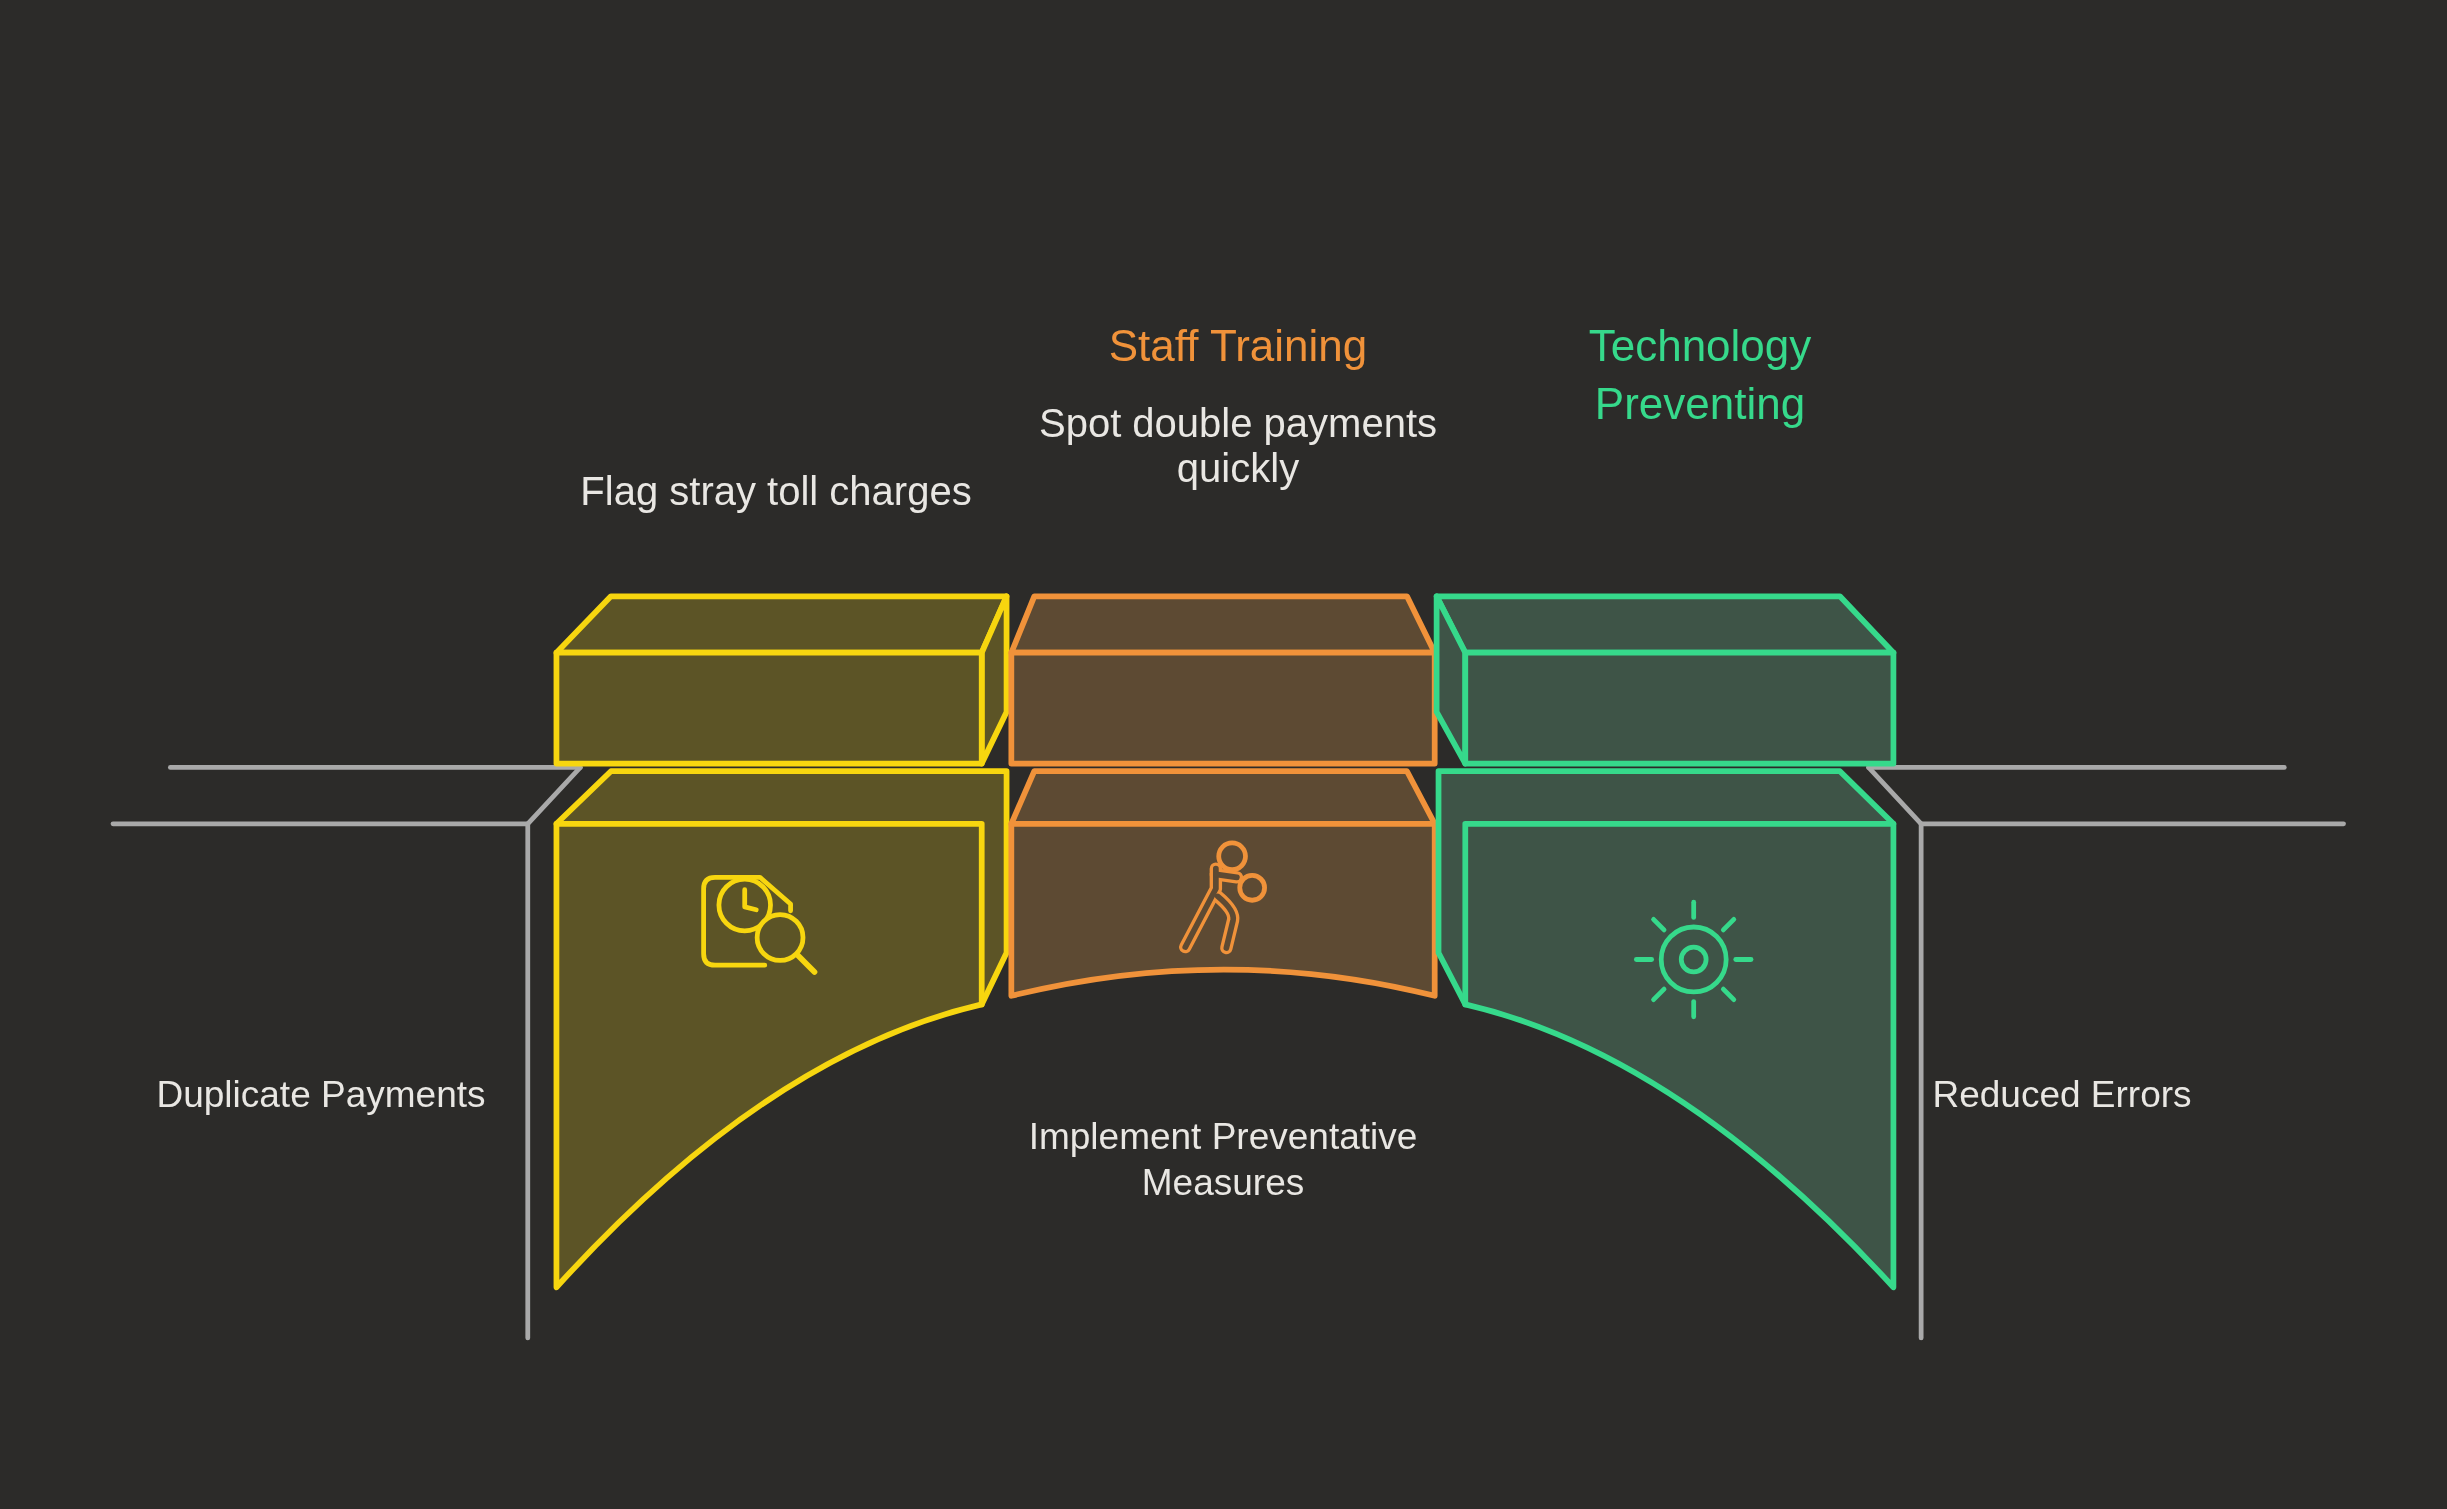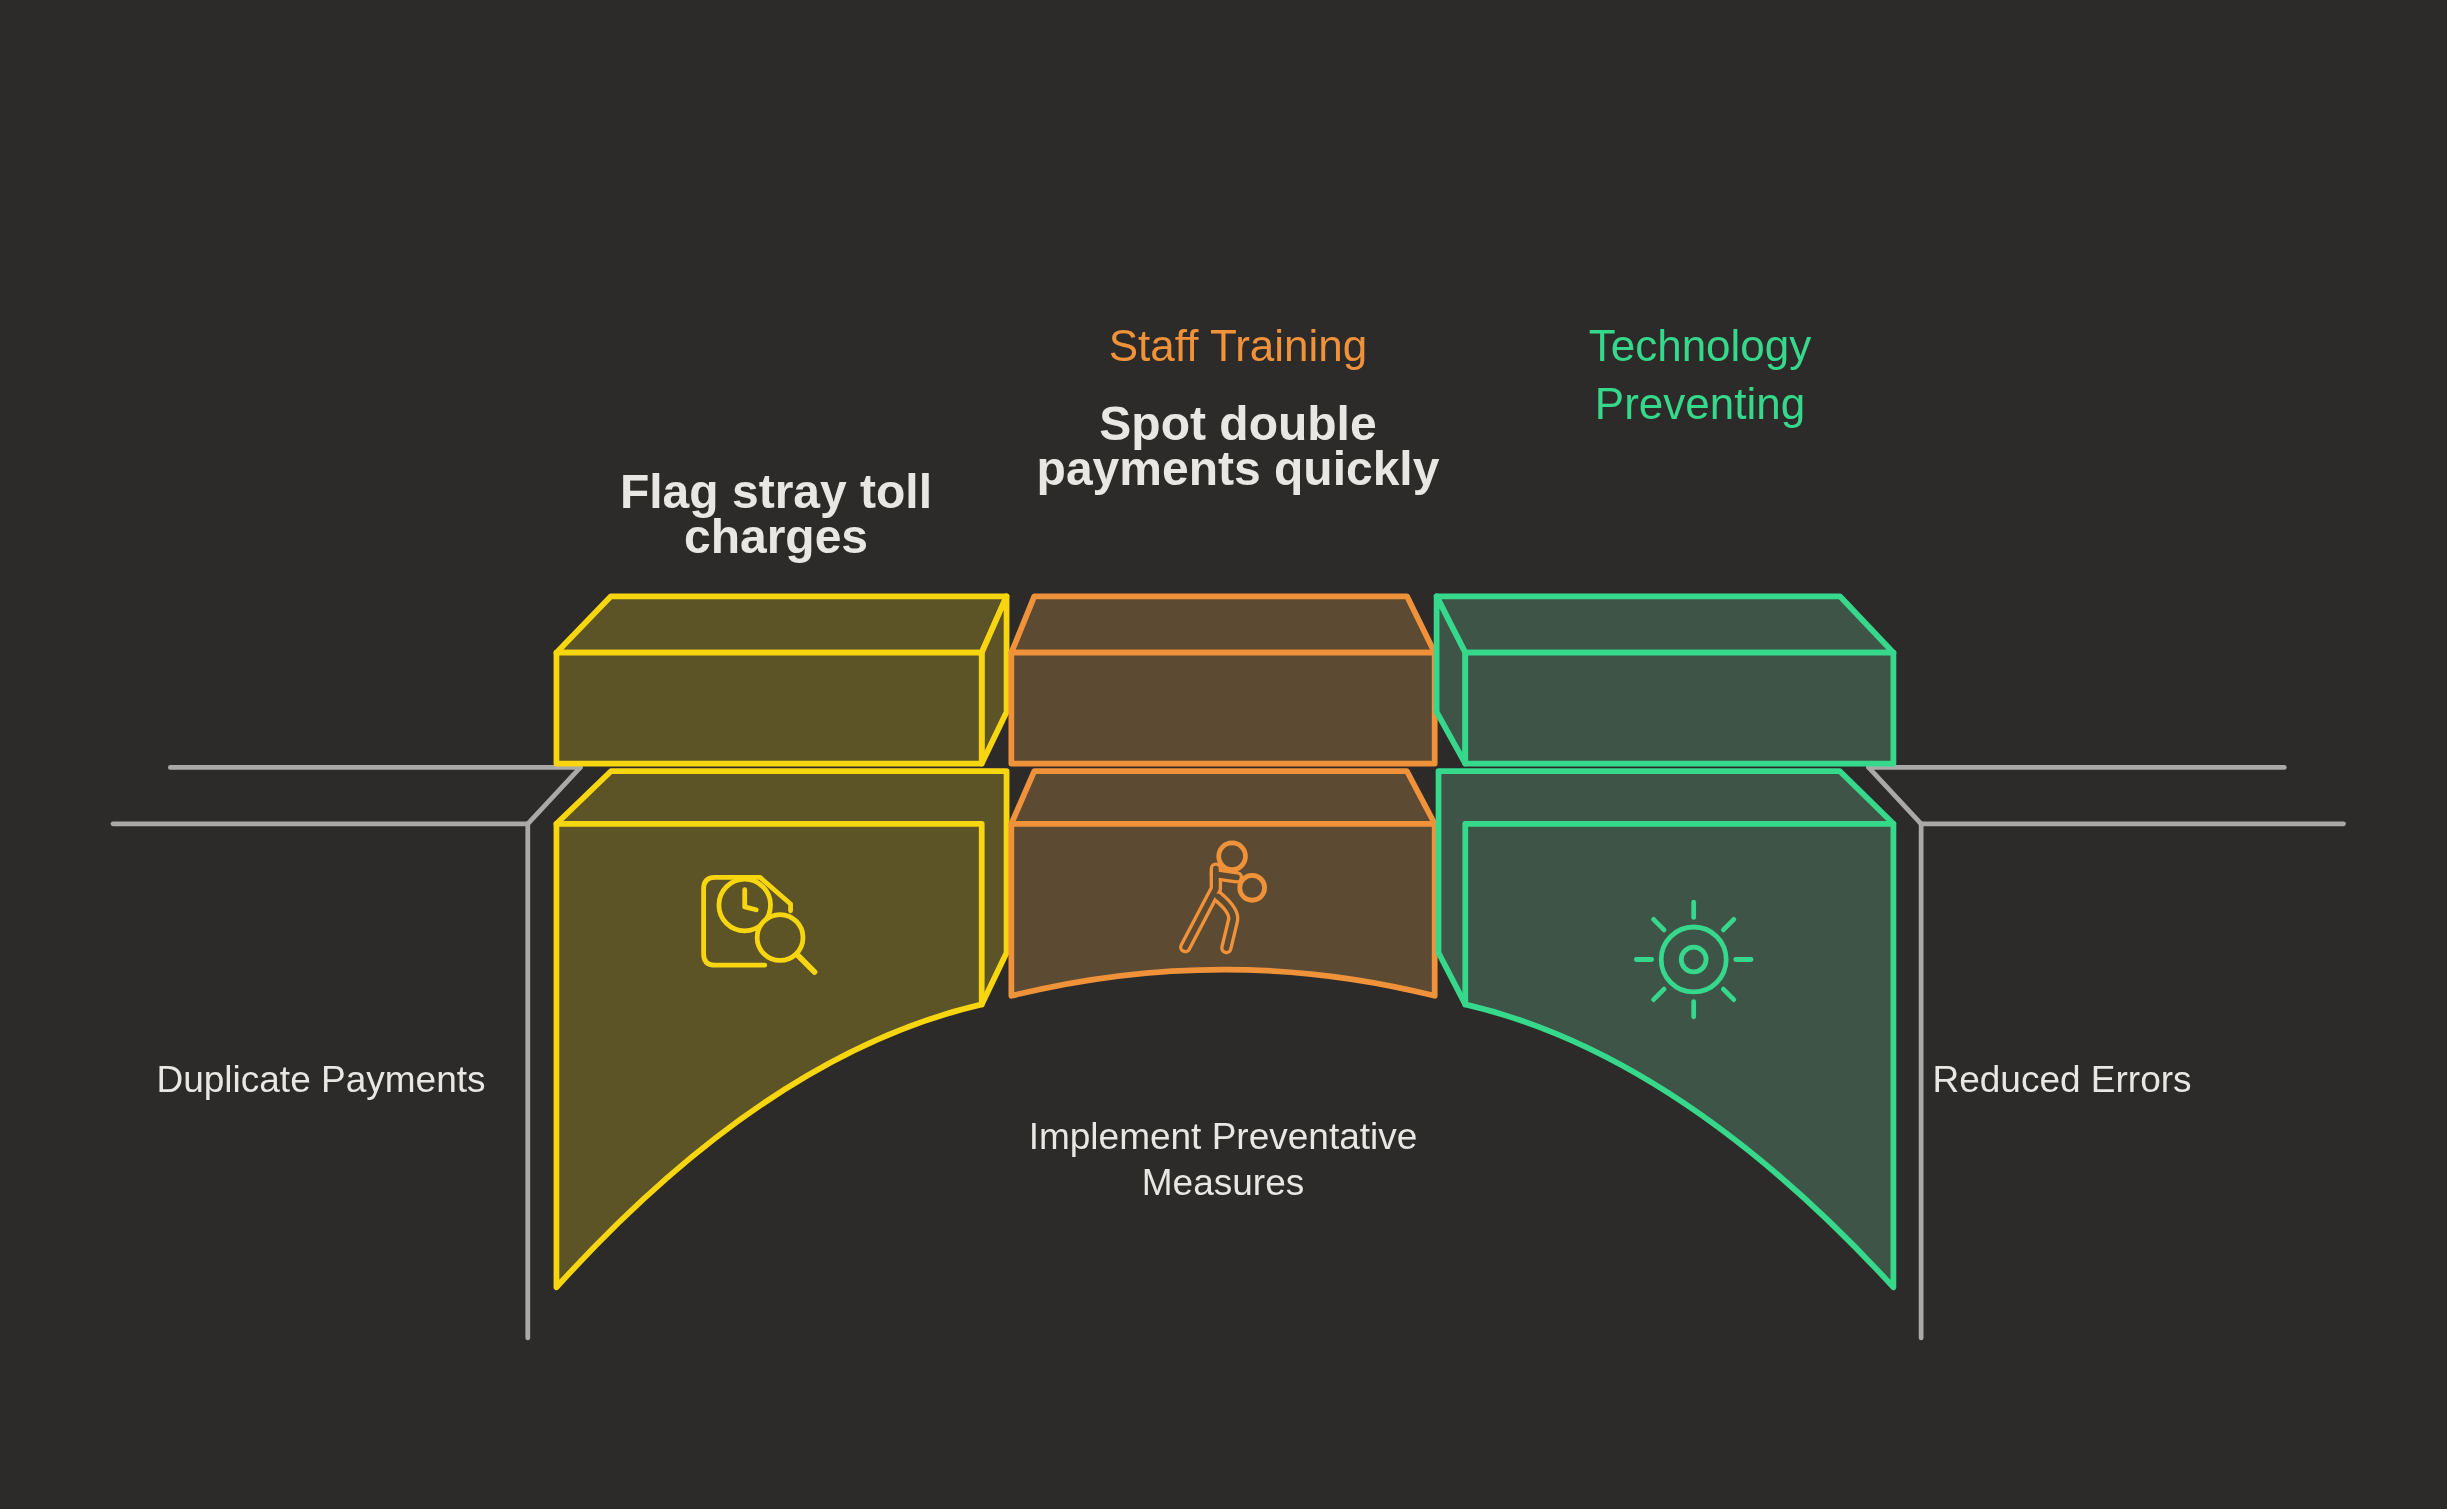--- a/index.html
+++ b/index.html
@@ -26,25 +26,25 @@
   .txt{position:absolute;transform:translateX(-50%);text-align:center;white-space:pre-line;}
   .title{
     left:1233px;top:122px;
     font-size:59px;font-weight:700;color:var(--titleText);
     letter-spacing:0.5px;white-space:nowrap;
   }
   .col-header{font-size:44px;font-weight:500;line-height:58px;}
   .col-header.audit{left:776px;top:317px;width:258px;color:var(--yellow);}
   .col-header.staff{left:1238px;top:317px;width:401px;color:var(--orange);}
   .col-header.tech{left:1700px;top:317px;width:325px;color:var(--green);}
-  .col-sub{font-size:48px;font-weight:700;line-height:45px;color:var(--bodyText);}
+  .col-sub{font-size:40px;font-weight:400;line-height:45px;color:var(--bodyText);}
   .col-sub.audit{left:776px;top:469px;width:497px;}
   .col-sub.staff{left:1238px;top:401px;width:411px;}
   .col-sub.tech{left:1700px;top:460px;width:344px;}
-  .side-label{font-size:37px;font-weight:400;color:var(--bodyText);white-space:nowrap;}
+  .side-label{font-size:37px;font-weight:400;color:var(--bodyText);white-space:nowrap;margin-top:15px;}
   .side-label.left{left:321px;top:1059px;}
   .side-label.right{left:2062px;top:1059px;}
   .bottom-label{left:1223px;top:1114px;width:430px;font-size:37px;line-height:46px;color:var(--bodyText);}
 </style>
 </head>
 <body>
 
 <div id="stage">
 
   <svg id="scene" viewBox="0 0 2560 1579">

